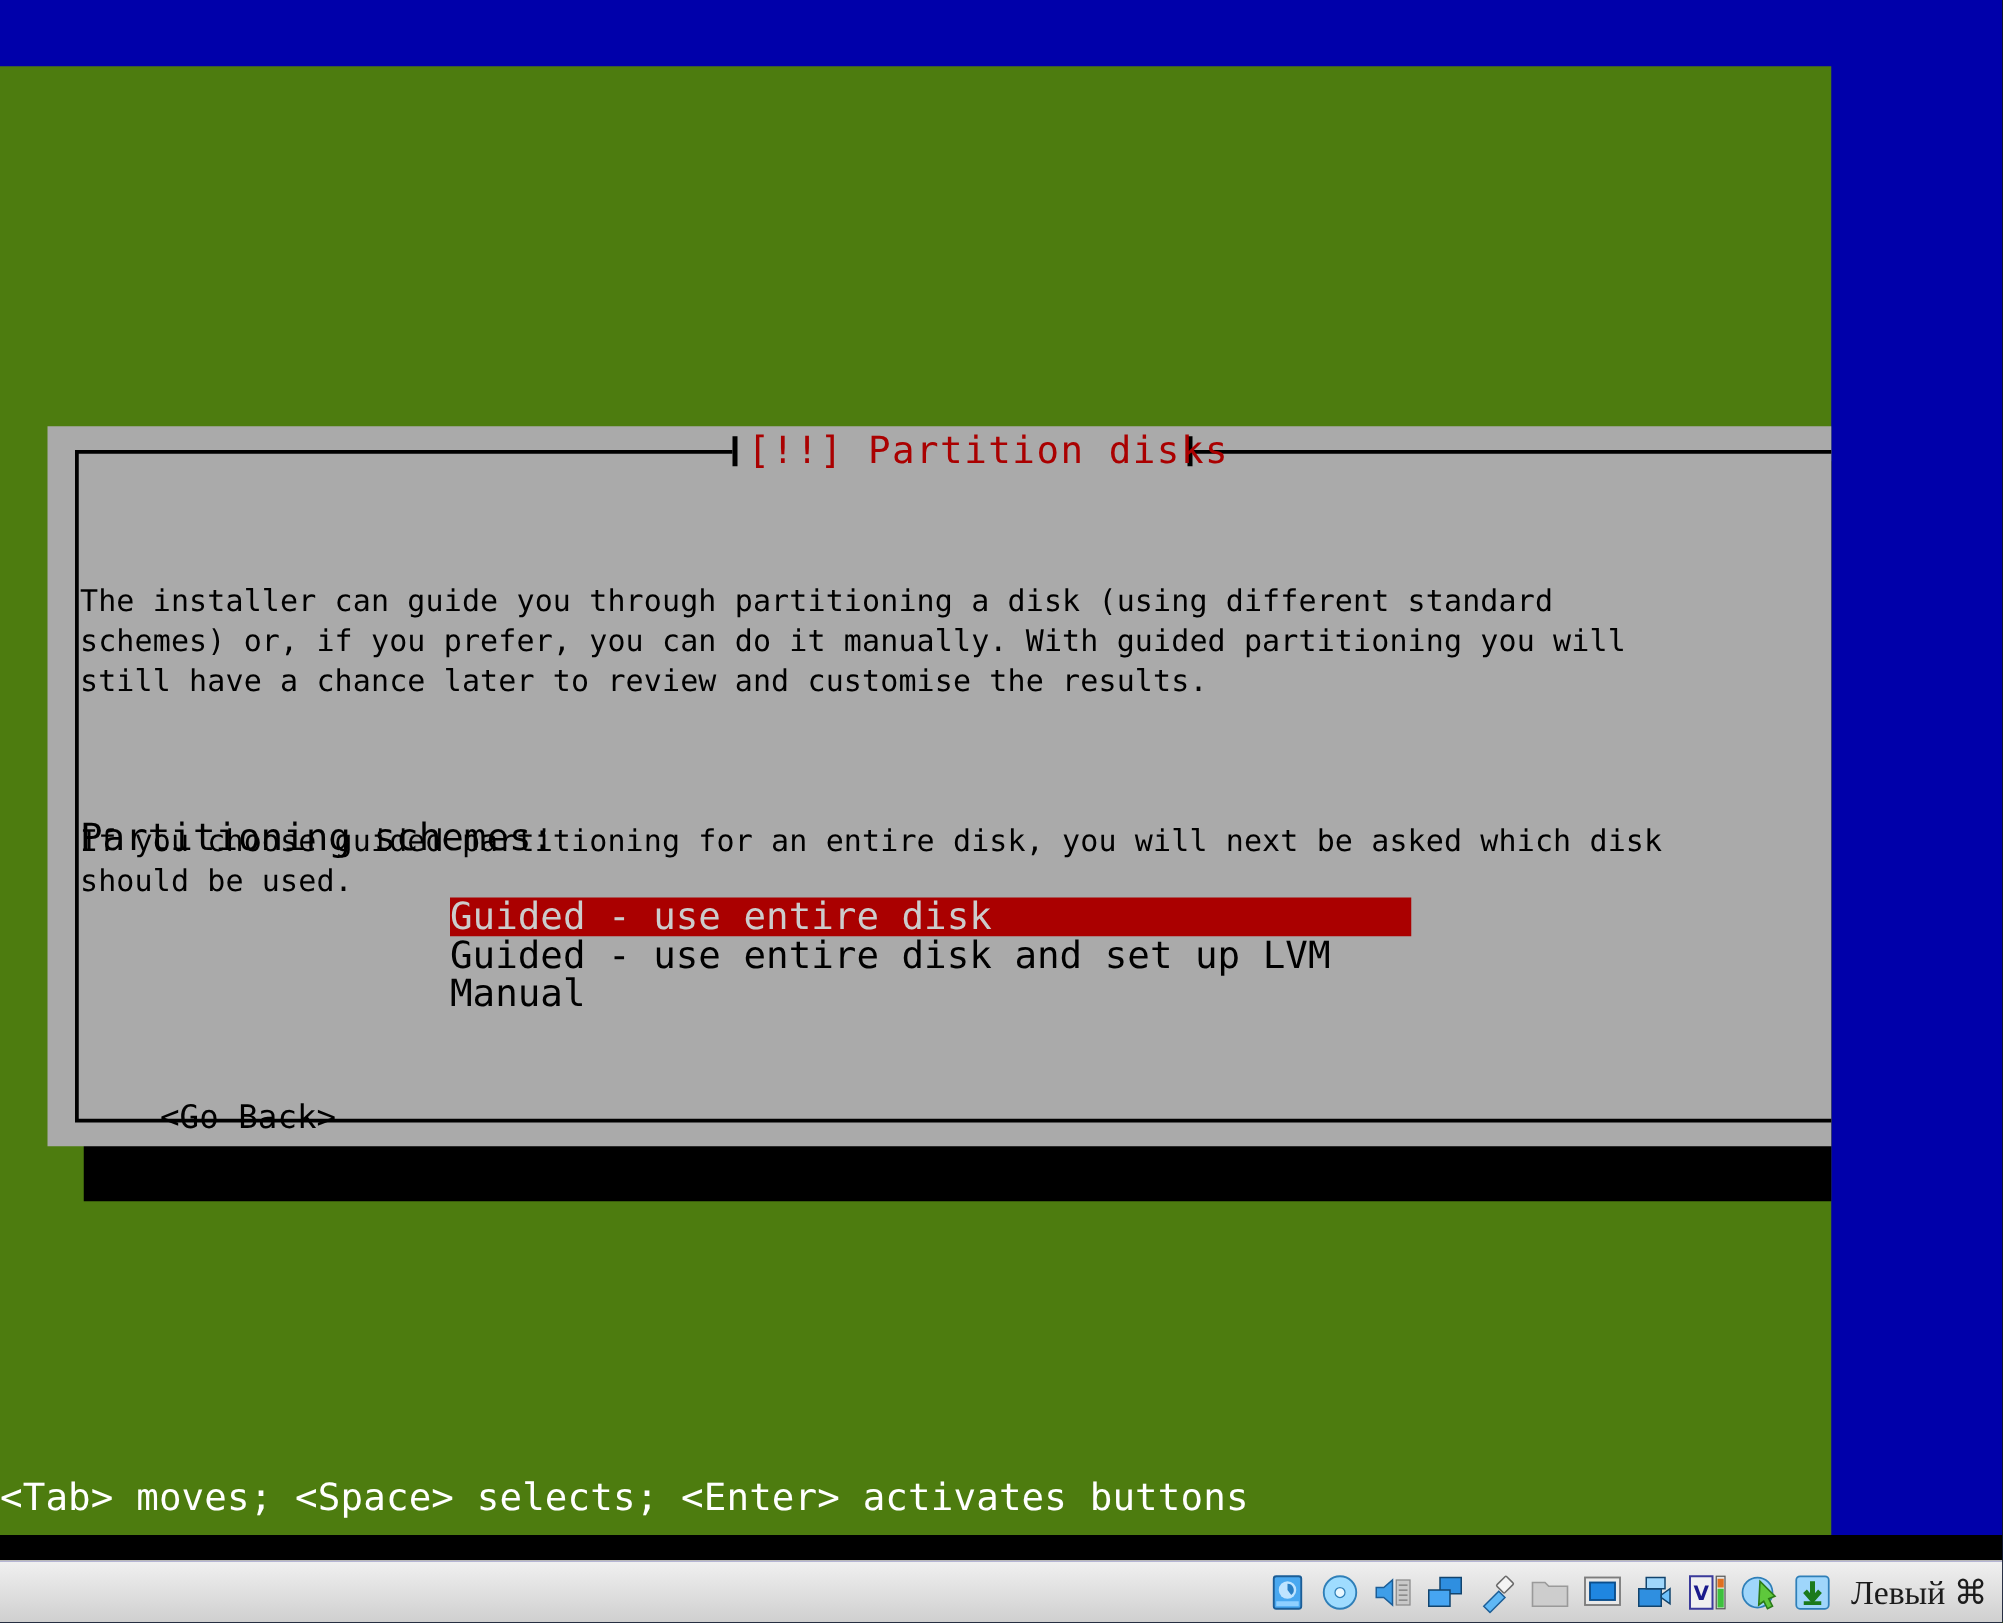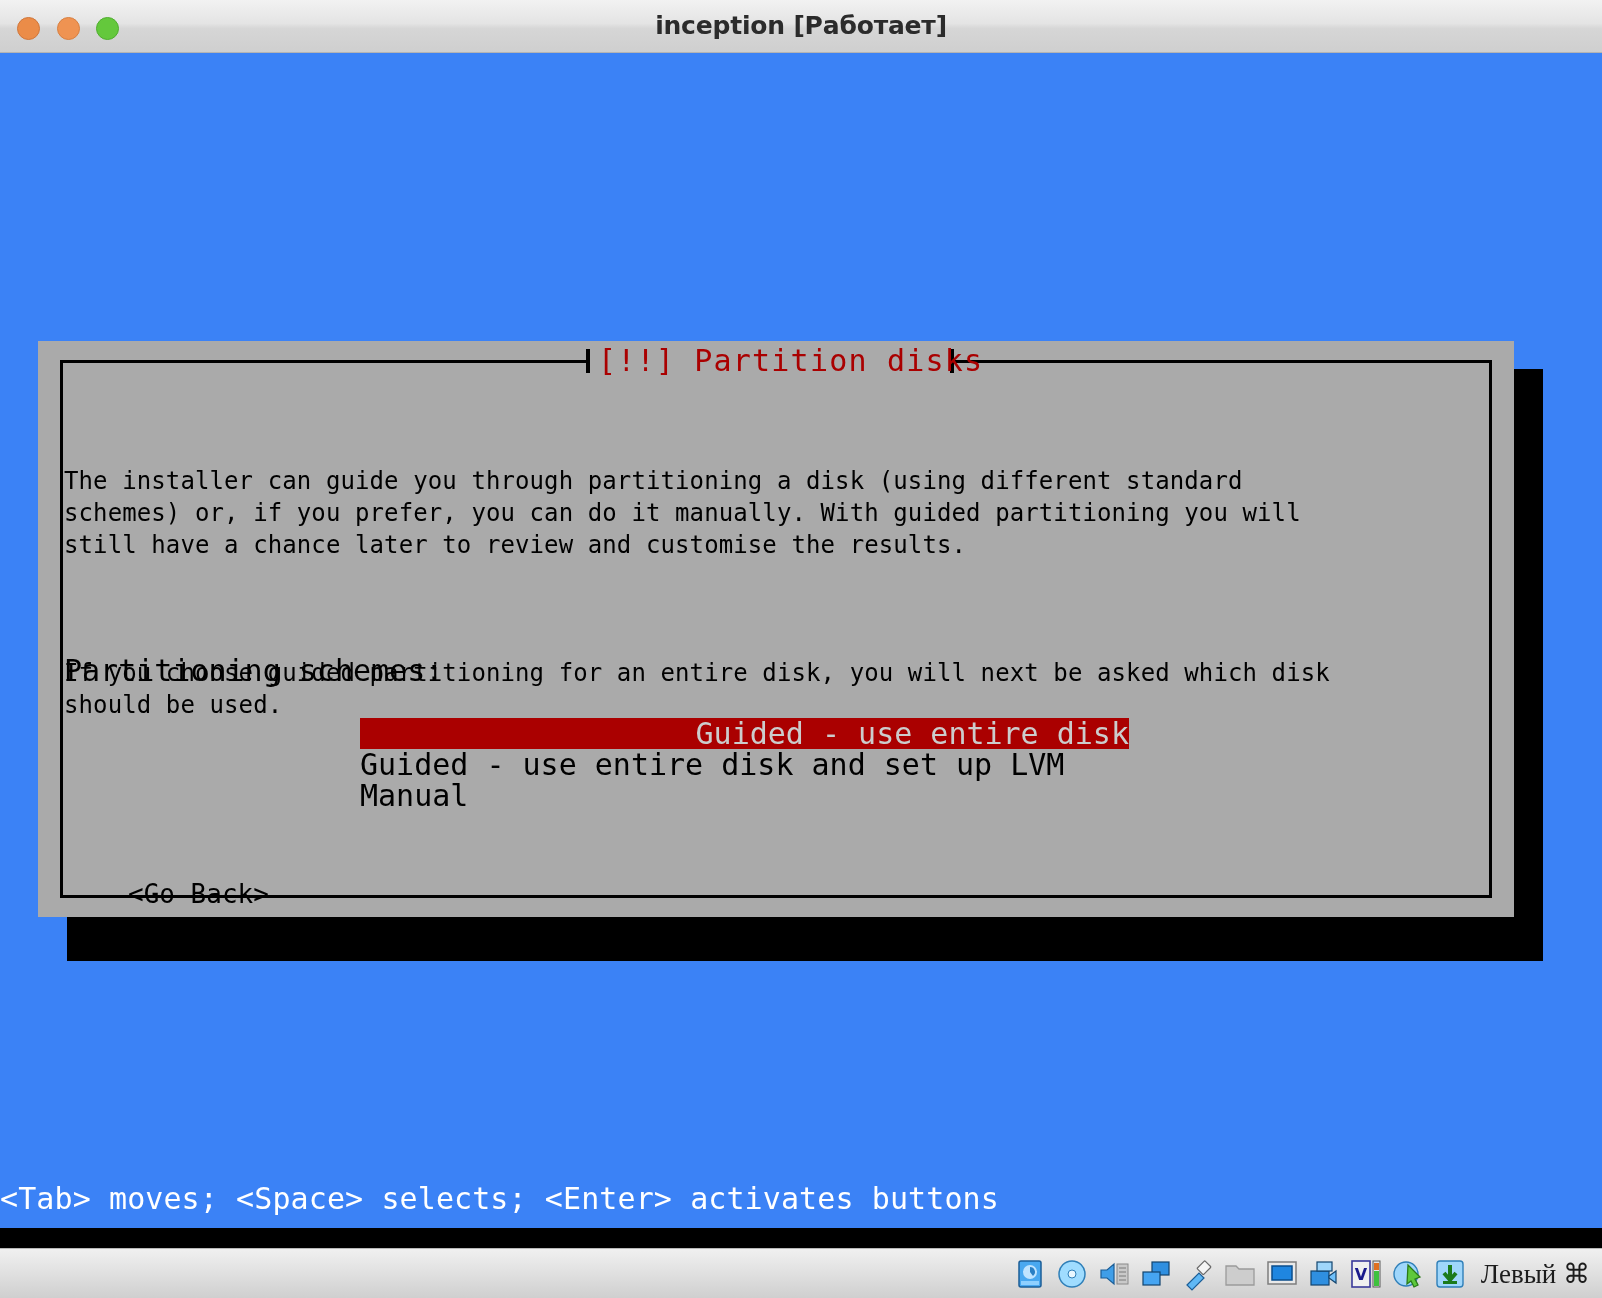--- a/index.html
+++ b/index.html
@@ -47,23 +47,23 @@
   }
   #tl-close  { left: 17px;  background: #eb8c48; border: 1px solid #d0763a; }
   #tl-min    { left: 57px;  background: #ef9352; border: 1px solid #d87f40; }
   #tl-max    { left: 96px;  background: #63c councils; }
   #tl-max    { left: 96px;  background: #64c83c; border: 1px solid #4fae2e; }
 
   
   #vm {
     position: absolute;
     left: 0; top: 53px;
-    width: 1602px;
+    width: 1465px;
     height: 1175px;
-    background: #3b82f6;
+    background: #4d7c0f;
     overflow: hidden;
   }
 
   
   #dialog-shadow {
     position: absolute;
     left: 67px;
     top: 316px;
     width: 1476px;
     height: 592px;
@@ -161,21 +161,20 @@
     line-height: 31px;
     font-size: 30px;
     color: #000000;
     white-space: pre;
     padding-left: 0;
   }
   .option.selected {
     background: #aa0000;
     color: #cccccc;
     width: 769px;
-    text-align: right;
   }
 
   
   #go-back {
     position: absolute;
     left: 90px;
     top: 537px;
     font-size: 26px;
     line-height: 32px;
     color: #000000;
@@ -228,26 +227,20 @@
     color: #1c1c1c;
     margin-left: 14px;
     white-space: pre;
   }
 </style>
 </head>
 <body>
 
 <div id="screen">
 
-  <div id="titlebar">
-    <div class="traffic" id="tl-close"></div>
-    <div class="traffic" id="tl-min"></div>
-    <div class="traffic" id="tl-max"></div>
-    <div id="titlebar-title">inception [Работает]</div>
-  </div>
 
   <div id="vm">
 
     <div id="dialog-shadow"></div>
 
     <div id="dialog">
       <div id="dialog-frame"></div>
       <div id="title-gap"></div>
       <div class="title-tick" id="tick-left"></div>
       <div class="title-tick" id="tick-right"></div>

